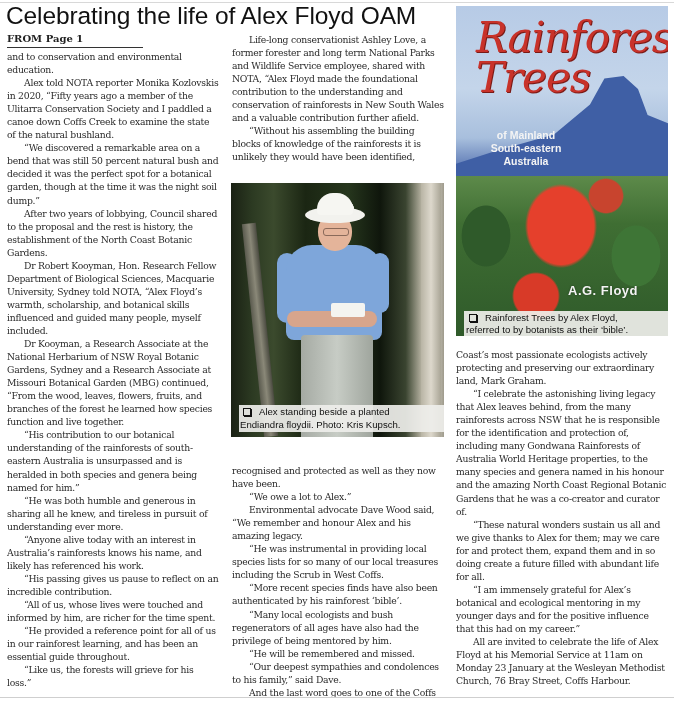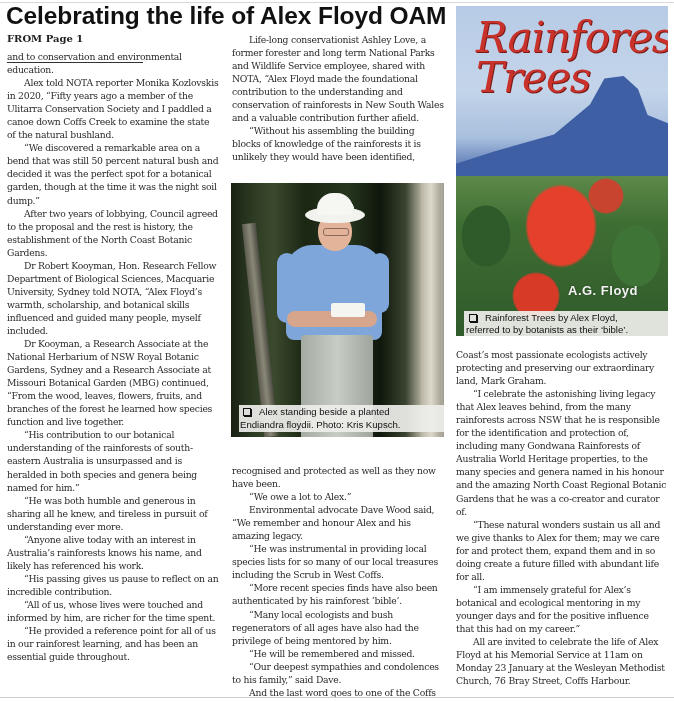--- a/index.html
+++ b/index.html
@@ -9,27 +9,27 @@
       font-family: "DejaVu Serif", serif;
       color: #222;
       position: relative;
     }
     .top-rule { position: absolute; left: 0; top: 2px; width: 674px; height: 1px; background: #d8d8d8; }
     .bottom-rule { position: absolute; left: 0; top: 697px; width: 674px; height: 1px; background: #cfcfcf; }
     .headline {
       position: absolute; left: 6px; top: 2px;
       font-family: "Liberation Sans", sans-serif;
       font-size: 24.5px; line-height: 28px; color: #111; letter-spacing: -0.1px;
-      white-space: nowrap; margin: 0; font-weight: bold;
+      white-space: nowrap; margin: 0; font-weight: normal;
     }
     .from-page {
       position: absolute; left: 7px; top: 33px; width: 136px;
       font-family: "DejaVu Serif", serif; font-weight: bold;
       font-size: 10px; line-height: 12px; color: #222;
-      border-bottom: 1.5px solid #333; padding-bottom: 17px;
+      border-bottom: 1.5px solid #333; padding-bottom: 2px;
     }
     .col {
       position: absolute;
       font-size: 9.25px; line-height: 13.05px;
       color: #2a2a2a;
       letter-spacing: -0.25px;
     }
     .col p { margin: 0; text-indent: 17px; }
     .col p.noindent { text-indent: 0; }
     .col1 { left: 7px; top: 50px; width: 212px; }
@@ -122,29 +122,30 @@
 
 <div class="top-rule"></div>
 
 <h1 class="headline">Celebrating the life of Alex Floyd OAM</h1>
 <div class="from-page">FROM Page 1</div>
 
 <div class="col col1">
     <p class="noindent">and to conservation and environmental education.</p>
     <p>Alex told NOTA reporter Monika Kozlovskis in 2020, “Fifty years ago a member of the Ulitarra Conservation Society and I paddled a canoe down Coffs Creek to examine the state of the natural bushland.</p>
     <p>“We discovered a remarkable area on a bend that was still 50 percent natural bush and decided it was the perfect spot for a botanical garden, though at the time it was the night soil dump.”</p>
-    <p>After two years of lobbying, Council agreed to the proposal and the rest is history, the establishment of the North Coast Botanic Gardens.</p>
+    <p>After two years of lobbying, Council shared to the proposal and the rest is history, the establishment of the North Coast Botanic Gardens.</p>
     <p>Dr Robert Kooyman, Hon. Research Fellow Department of Biological Sciences, Macquarie University, Sydney told NOTA, “Alex Floyd’s warmth, scholarship, and botanical skills influenced and guided many people, myself included.</p>
     <p>Dr Kooyman, a Research Associate at the National Herbarium of NSW Royal Botanic Gardens, Sydney and a Research Associate at Missouri Botanical Garden (MBG) continued, “From the wood, leaves, flowers, fruits, and branches of the forest he learned how species function and live together.</p>
     <p>“His contribution to our botanical understanding of the rainforests of south-eastern Australia is unsurpassed and is heralded in both species and genera being named for him.”</p>
     <p>“He was both humble and generous in sharing all he knew, and tireless in pursuit of understanding ever more.</p>
     <p>“Anyone alive today with an interest in Australia’s rainforests knows his name, and likely has referenced his work.</p>
     <p>“His passing gives us pause to reflect on an incredible contribution.</p>
     <p>“All of us, whose lives were touched and informed by him, are richer for the time spent.</p>
     <p>“He provided a reference point for all of us in our rainforest learning, and has been an essential guide throughout.</p>
+    <p>“Like us, the forests will grieve for his loss.”</p>
   </div>
 <div class="col col2a">
     <p>Life-long conservationist Ashley Love, a former forester and long term National Parks and Wildlife Service employee, shared with NOTA, “Alex Floyd made the foundational contribution to the understanding and conservation of rainforests in New South Wales and a valuable contribution further afield.</p>
     <p>“Without his assembling the building blocks of knowledge of the rainforests it is unlikely they would have been identified,</p>
   </div>
 
 <div class="photo">
   <div class="trunk-left"></div>
   <div class="trunk-right"></div>
   <div class="arm-l"></div>
@@ -175,20 +176,25 @@
     <p>And the last word goes to one of the Coffs</p>
   </div>
 
 <div class="book">
   <div class="mountain"></div>
   <div class="forest"></div>
   <div class="title">
     <span>Rainforest</span>
     <span class="l2">Trees</span>
   </div>
+  <div class="subtitle">
+    <div>of Mainland</div>
+    <div>South-eastern</div>
+    <div>Australia</div>
+  </div>
   <div class="author">A.G. Floyd</div>
   <div class="caption">
     <div><span class="box-icon"></span><span>Rainforest Trees by Alex Floyd,</span></div>
     <div>referred to by botanists as their ‘bible’.</div>
   </div>
 </div>
 
 <div class="col col3">
     <p class="noindent">Coast’s most passionate ecologists actively protecting and preserving our extraordinary land, Mark Graham.</p>
     <p>“I celebrate the astonishing living legacy that Alex leaves behind, from the many rainforests across NSW that he is responsible for the identification and protection of, including many Gondwana Rainforests of Australia World Heritage properties, to the many species and genera named in his honour and the amazing North Coast Regional Botanic Gardens that he was a co-creator and curator of.</p>

